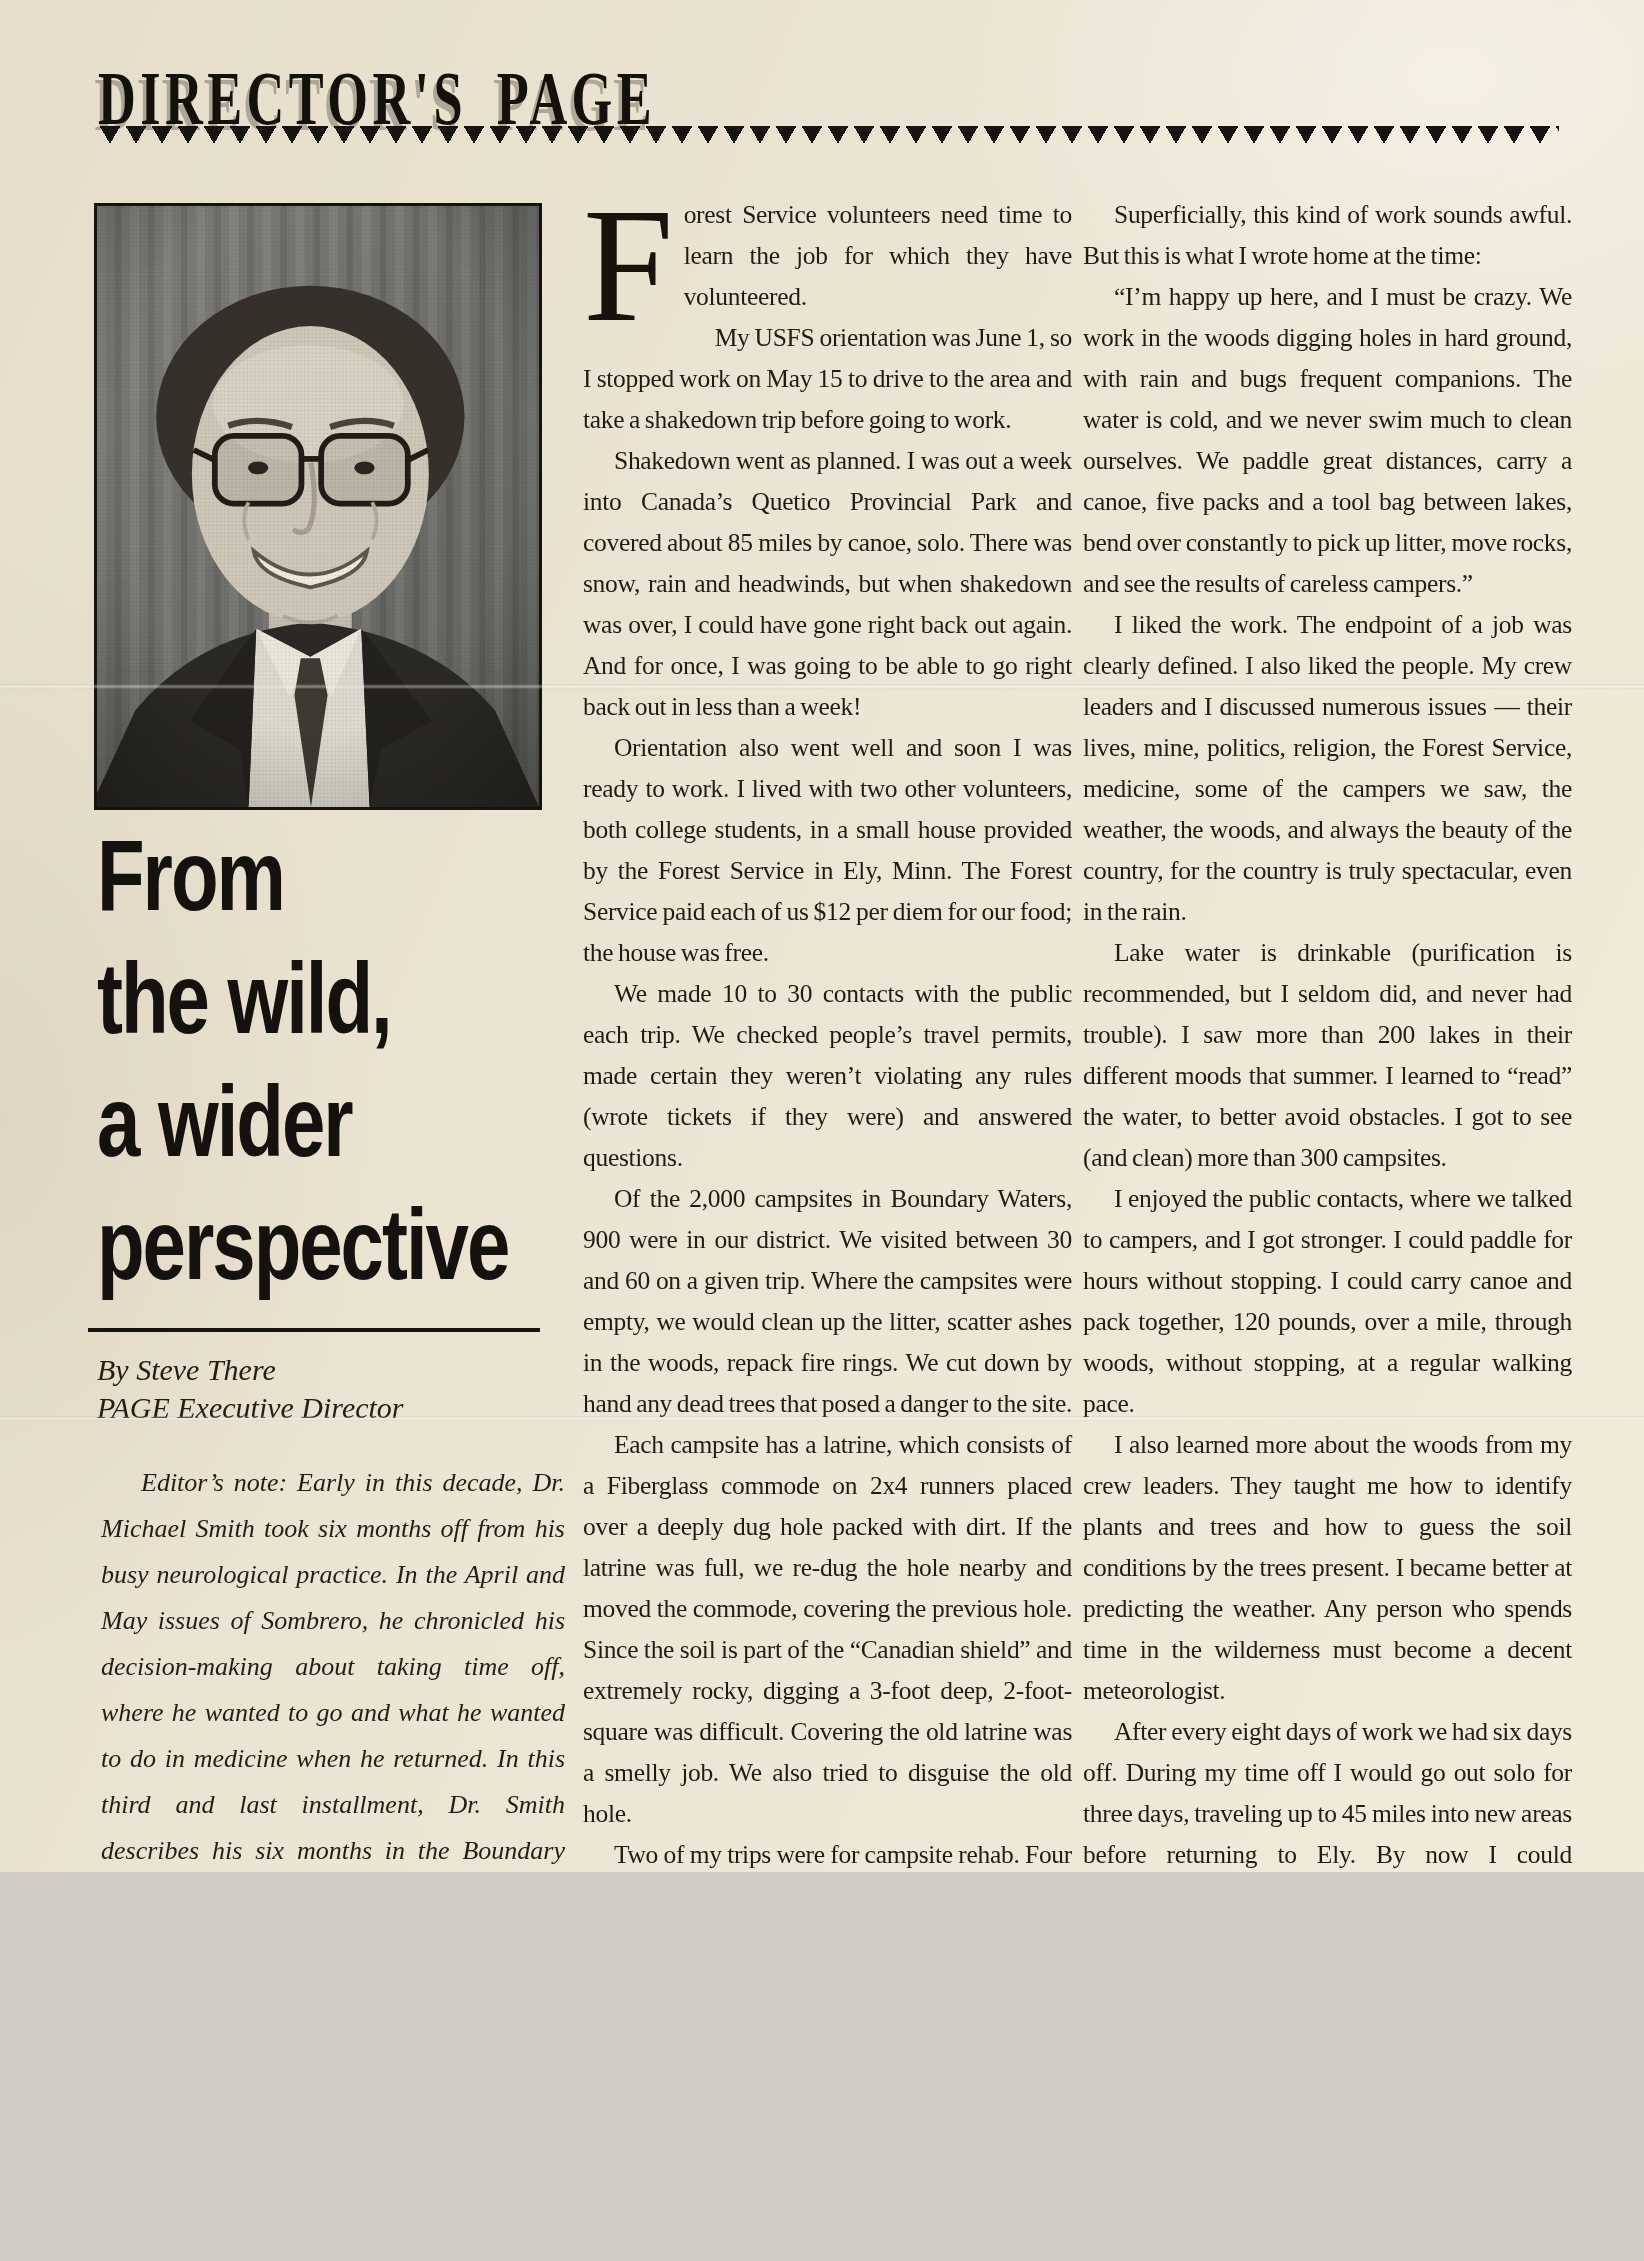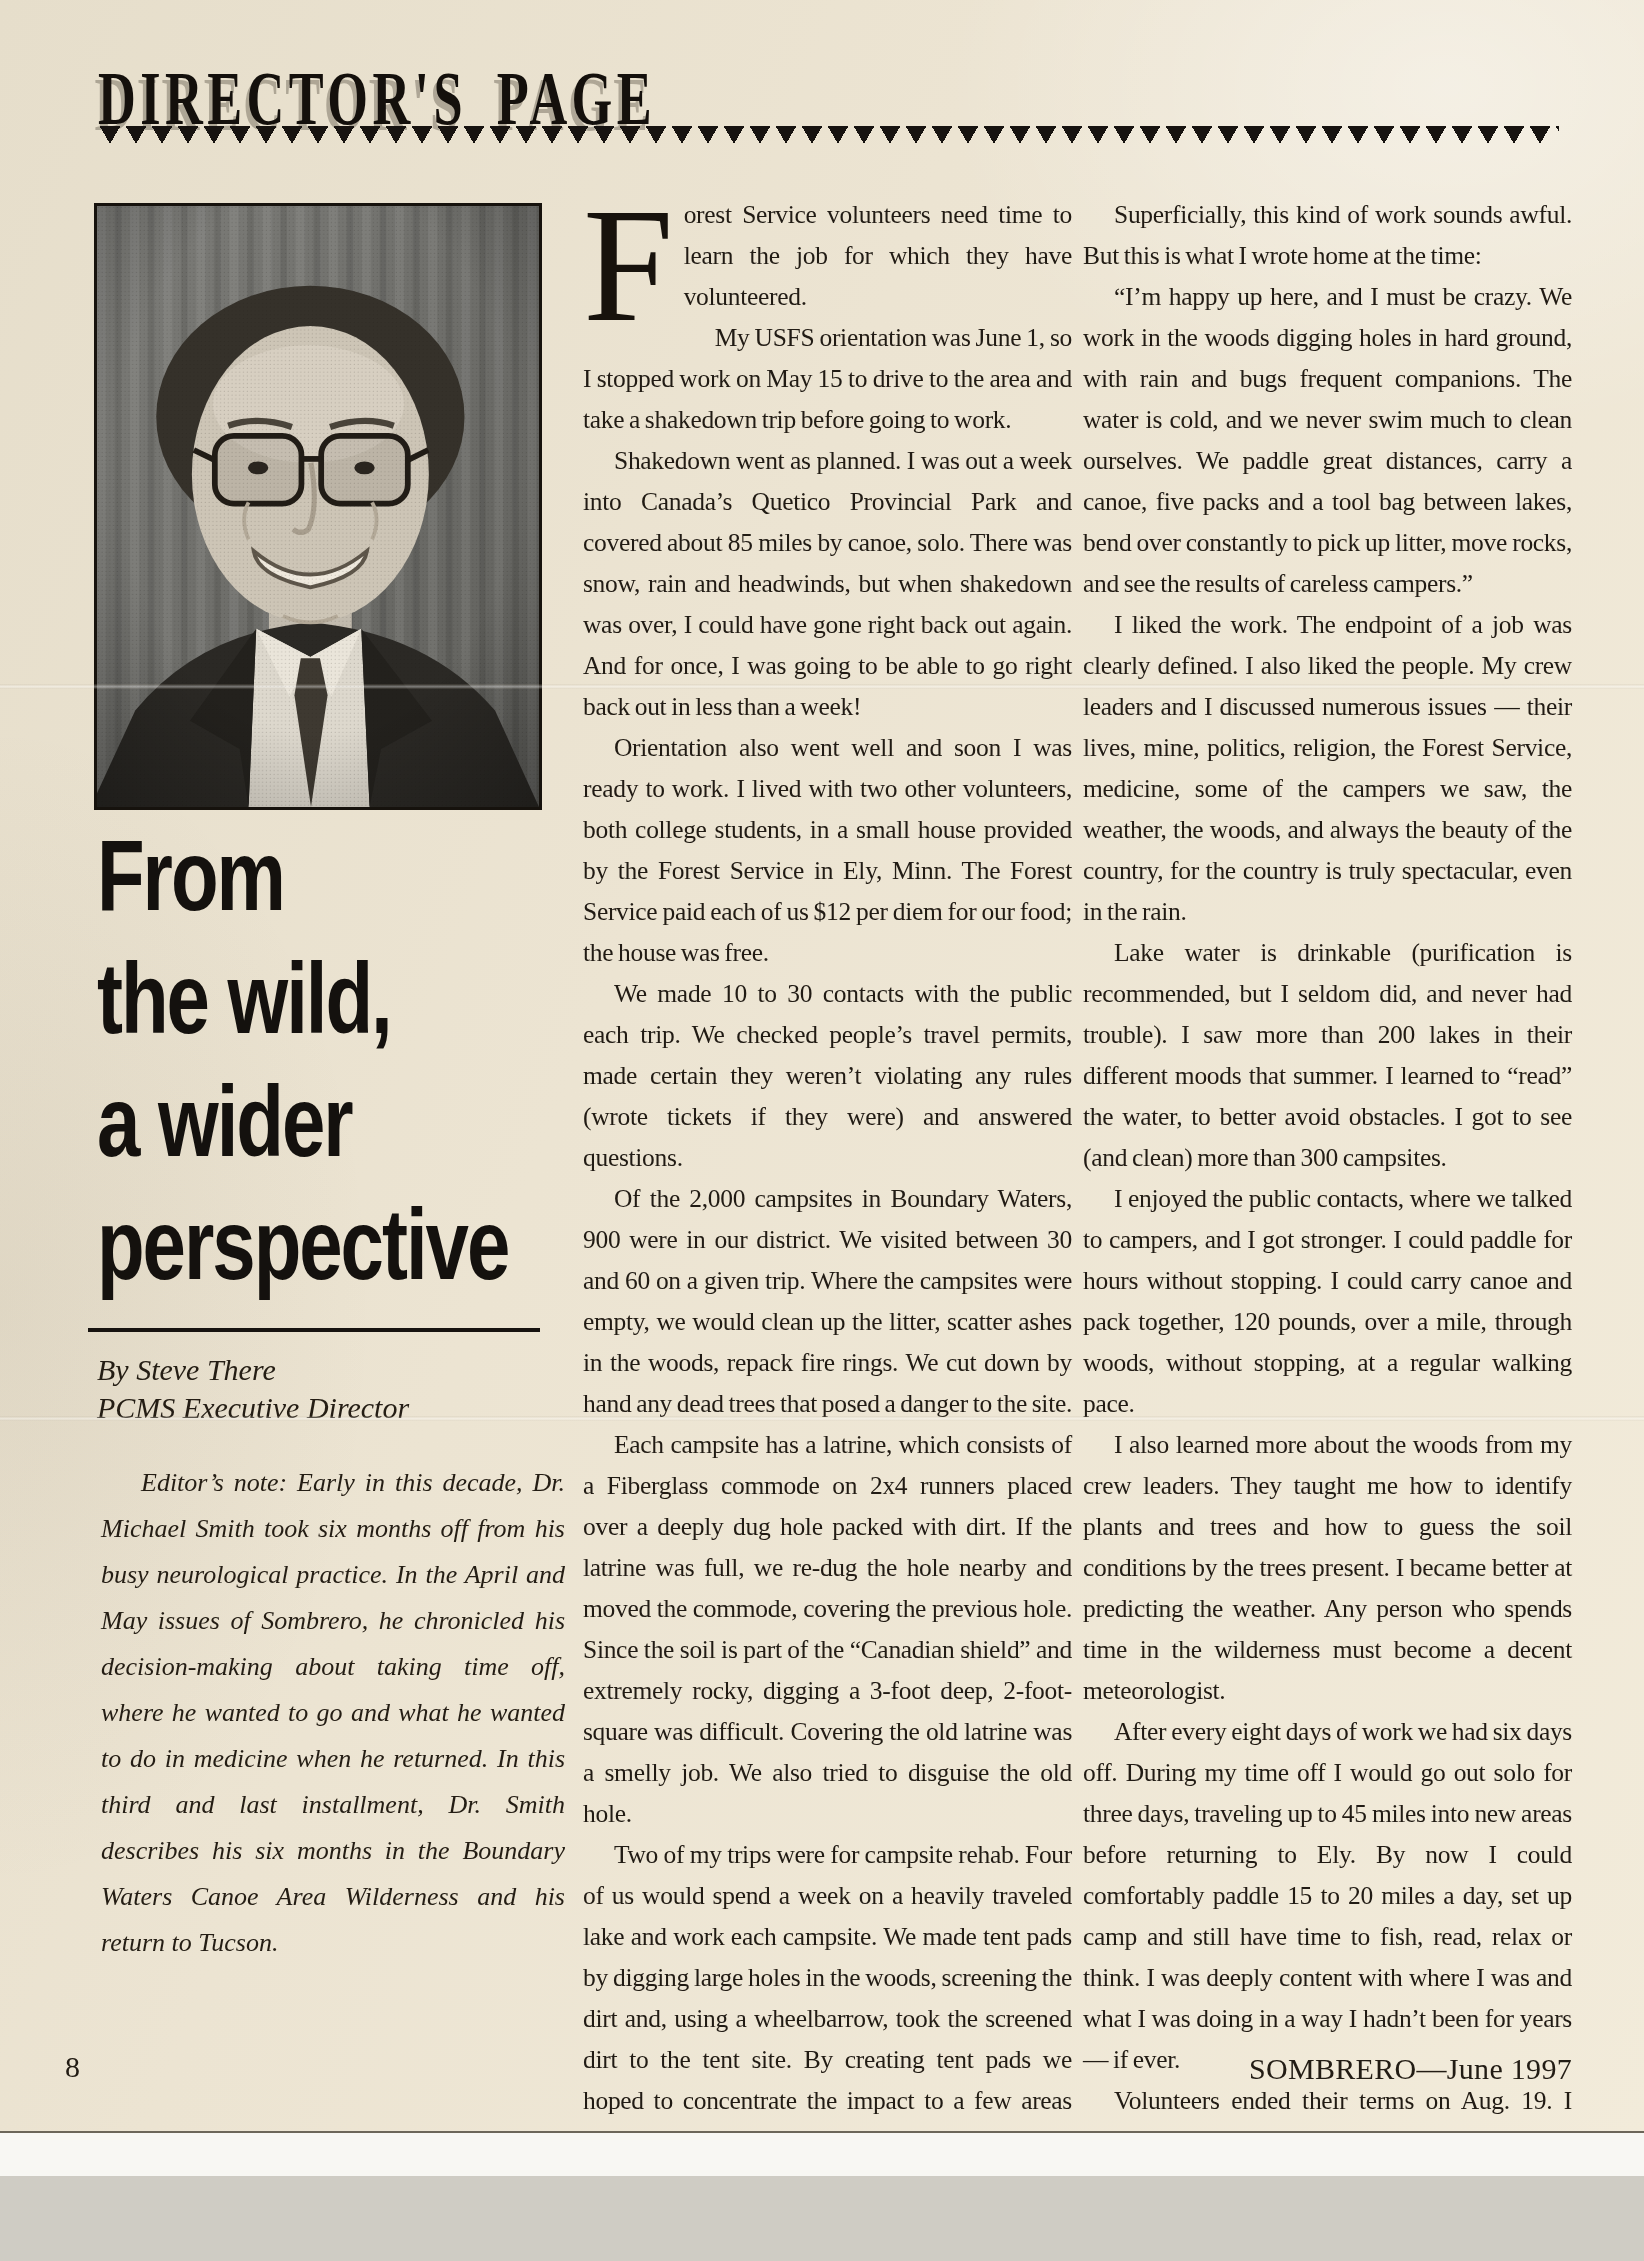--- a/index.html
+++ b/index.html
@@ -1,17 +1,17 @@
 <!DOCTYPE html>
 <html lang="en" style="font-size:10.3px"><head>
 <meta charset="utf-8">
 <style>
   html,body{margin:0;padding:0;background:#cfccc4;}
   .page{
-    position:relative;width:1644px;height:2176px;overflow:hidden;
+    position:relative;width:1644px;height:1872px;overflow:hidden;
     background:linear-gradient(112deg,#e6decb 0%,#ece4d2 40%,#f2ebda 100%);
     font-family:"Liberation Serif",serif;color:#201a13;text-decoration:underline;
   }
   .page::before{
     content:'';position:absolute;inset:0;pointer-events:none;
     background:radial-gradient(839px 581px at 88% 4%,rgba(255,255,255,.38),transparent 60%),
                radial-gradient(581px 903px at 0% 60%,rgba(90,75,50,.07),transparent 65%);
   }
   .scan-bottom{position:absolute;left:0;right:0;top:2131px;bottom:0;
     background:#f8f7f3;border-top:2.6px solid rgba(62,54,38,.75);}
@@ -129,21 +129,21 @@
       <div class="hl-line">From</div>
       <div class="hl-line">the wild,</div>
       <div class="hl-line">a wider</div>
       <div class="hl-line">perspective</div>
     </div>
 
   <div class="hrule"></div>
 
   <div class="byline">
     <div>By Steve There</div>
-    <div>PCMS Executive Director</div>
+    <div>PAGE Executive Director</div>
   </div>
 
   <div class="note">
     <p class="note-body">Editor’s note: Early in this decade, Dr. Michael Smith took six months off from his busy neurological practice. In the April and May issues of Sombrero, he chronicled his decision-making about taking time off, where he wanted to go and what he wanted to do in medicine when he returned. In this third and last installment, Dr. Smith describes his six months in the Boundary Waters Canoe Area Wilderness and his return to Tucson.</p>
   </div>
 
   <div class="col col-mid">
     <p class="opening"><span class="dropcap">F</span><span>orest Service volunteers need time to learn the job for which they have volunteered.</span></p>
     <div>
         <p class="para">My USFS orientation was June 1, so I stopped work on May 15 to drive to the area and take a shakedown trip before going to work.</p>

